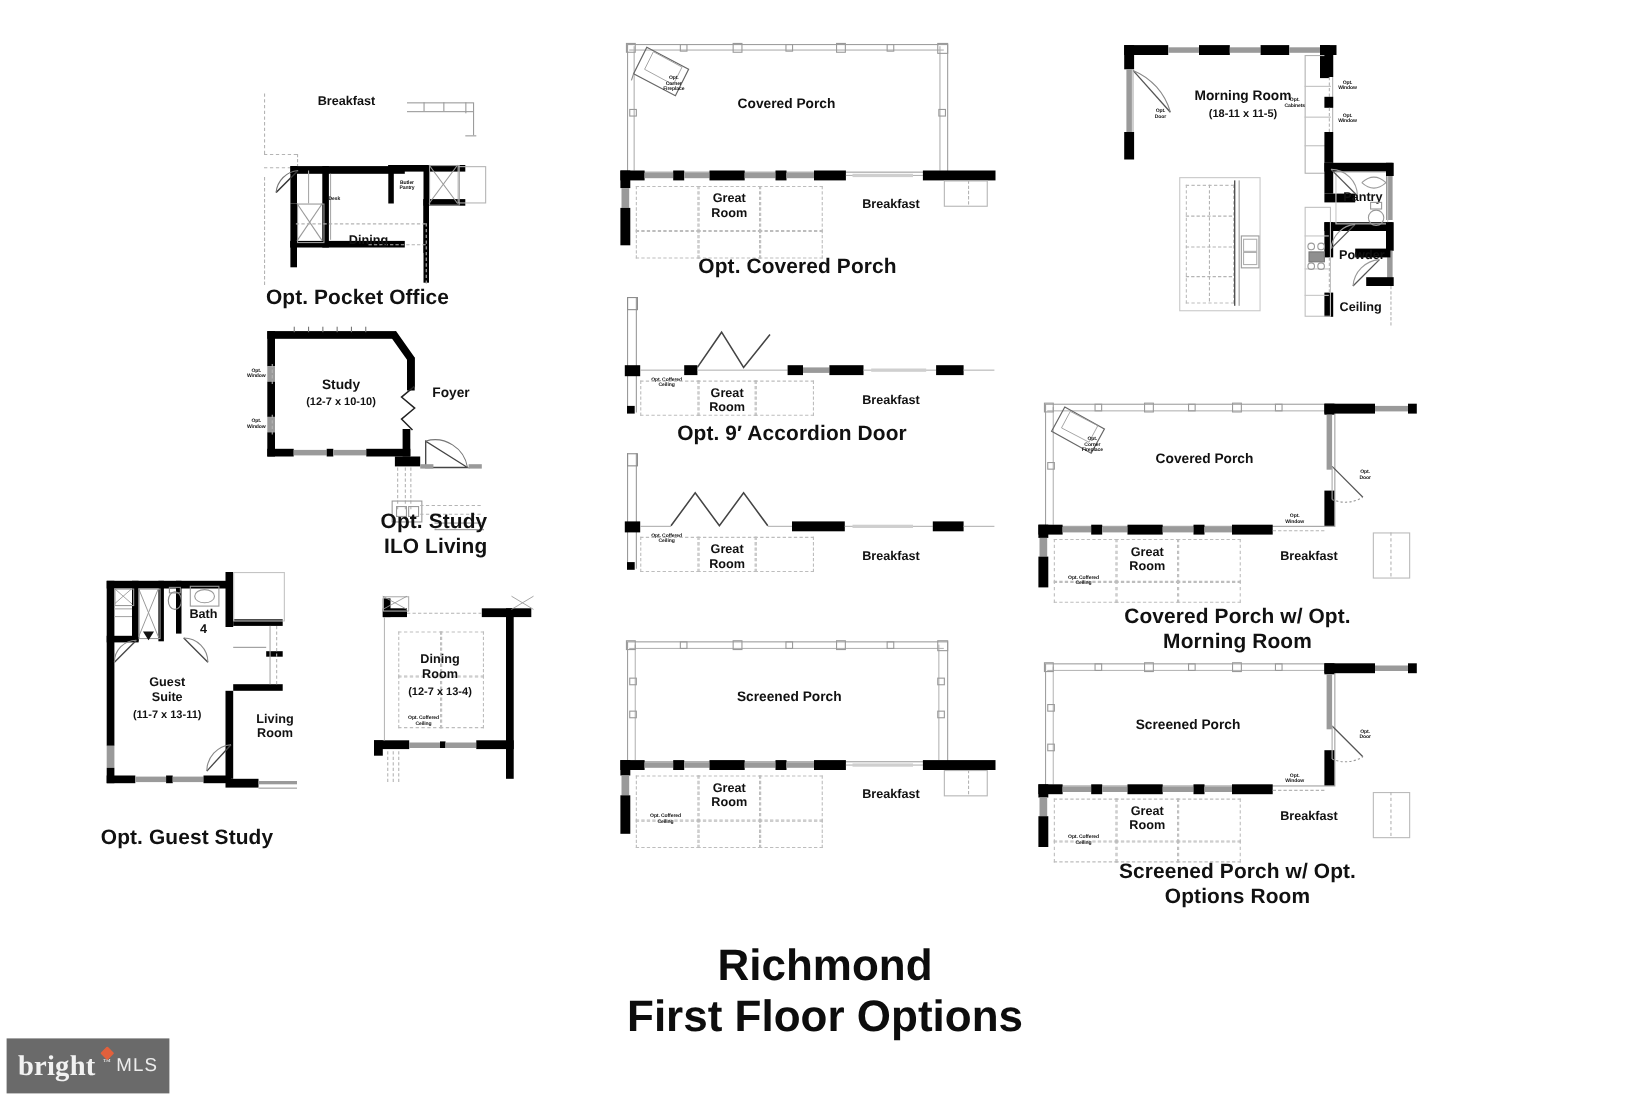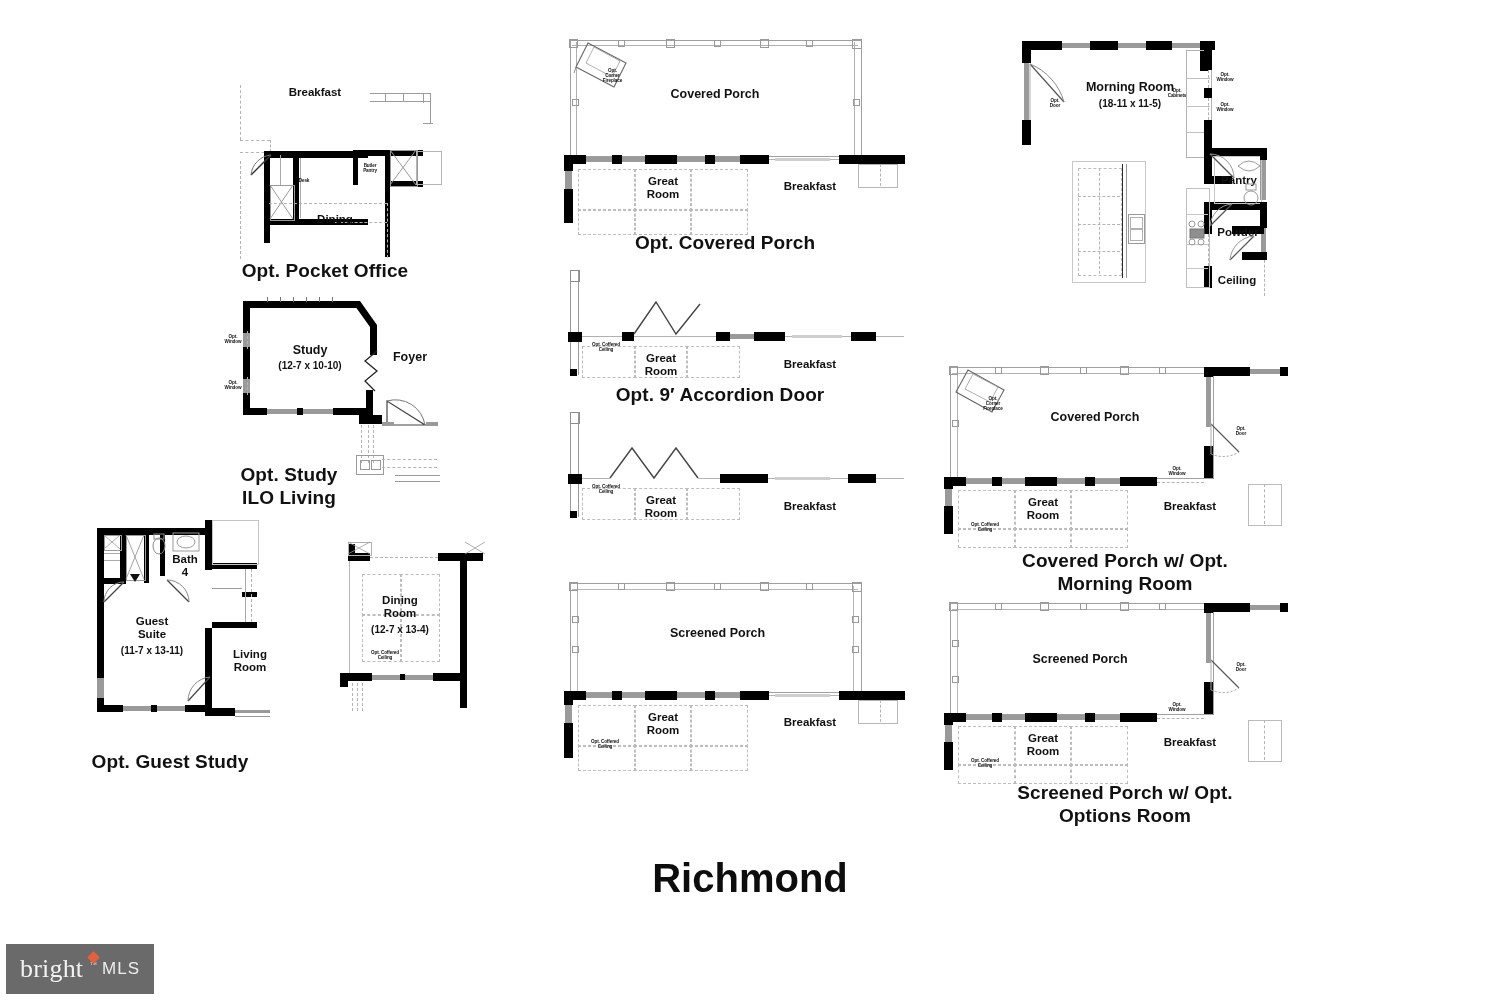--- a/index.html
+++ b/index.html
@@ -33,21 +33,21 @@
   .svgl{position:absolute;overflow:visible;}
   .title{
     position:absolute;width:100%;text-align:center;
     font-size:40px;font-weight:700;line-height:1.15;color:#0d0d0d;
   }
   .wm{
     position:absolute;left:6px;top:944px;width:148px;height:50px;
     background:#6a6a6a;display:flex;align-items:center;justify-content:center;
   }
   .wm-txt{font-family:"Liberation Serif",serif;font-size:26px;color:#f2f2f2;
-    font-weight:400;letter-spacing:.2px;position:relative;}
+    font-weight:700;letter-spacing:.2px;position:relative;}
   .wm-mls{font-family:"Liberation Sans",sans-serif;font-size:17px;color:#ededed;
     letter-spacing:1px;margin-left:5px;font-weight:400;}
   .wm-dot{position:absolute;width:9px;height:9px;background:#e2603c;
     right:-1px;top:-1px;transform:rotate(45deg);border-radius:1px;}
   .wm-tm{font-size:7px;vertical-align:super;color:#ddd;}
 </style>
 </head>
 <body>
 
 <div class="sheet">
@@ -163,21 +163,21 @@
     <div class="dash-v" style="left:143px;top:130px;height:38px;"></div>
     <div class="dash-v" style="left:148px;top:130px;height:38px;"></div>
     <div class="box" style="left:131px;top:160px;width:26px;height:18px;"></div>
     <div class="box" style="left:135px;top:165px;width:8px;height:8px;"></div>
     <div class="box" style="left:146px;top:165px;width:8px;height:8px;"></div>
     <div class="dash-h" style="left:157px;top:164px;width:55px;"></div>
     <div class="dash-h" style="left:157px;top:172px;width:55px;"></div>
     <div class="thin-h" style="left:170px;top:180px;width:45px;border-color:#999;"></div>
     <div class="thin-h" style="left:170px;top:186px;width:45px;border-color:#999;"></div>
   </div>
-  <div class="cap" style="left:164px;top:463px;width:250px;">Opt. Study
+  <div class="cap" style="left:193px;top:463px;width:250px;text-align:right;">Opt. Study
 ILO Living</div>
 
   <div class="plan" style="left:85px;top:520px;width:215px;height:225px;">
     <div class="w" style="left:12px;top:8px;width:113px;height:7px;"></div>
     <div class="w" style="left:12px;top:8px;width:7px;height:150px;"></div>
     <div class="wl" style="left:12px;top:158px;width:7px;height:20px;"></div>
     <div class="w" style="left:12px;top:178px;width:7px;height:14px;"></div>
     <div class="w" style="left:12px;top:185px;width:26px;height:7px;"></div>
     <div class="wl" style="left:38px;top:186px;width:28px;height:5px;"></div>
     <div class="w" style="left:66px;top:185px;width:6px;height:7px;"></div>
@@ -680,20 +680,21 @@
 Room</div>
     <div class="rlabel" style="left:205px;top:138px;width:90px;">Breakfast</div>
     <div class="box" style="left:308px;top:122px;width:32px;height:40px;border-color:#bbb;"></div>
     <div class="dash-v" style="left:324px;top:122px;height:40px;"></div>
   </div>
   <div class="cap" style="left:1000px;top:781px;width:250px;">Screened Porch w/ Opt.
 Options Room</div>
 
   <div class="title" style="top:855px;left:0;">
     <div>Richmond</div>
+    <div>First Floor Options</div>
   </div>
 
   <div class="wm">
     <span class="wm-txt">
       <span>bright</span>
       <span class="wm-dot"></span>
       <span class="wm-tm">™</span>
     </span>
     <span class="wm-mls">MLS</span>
   </div>

